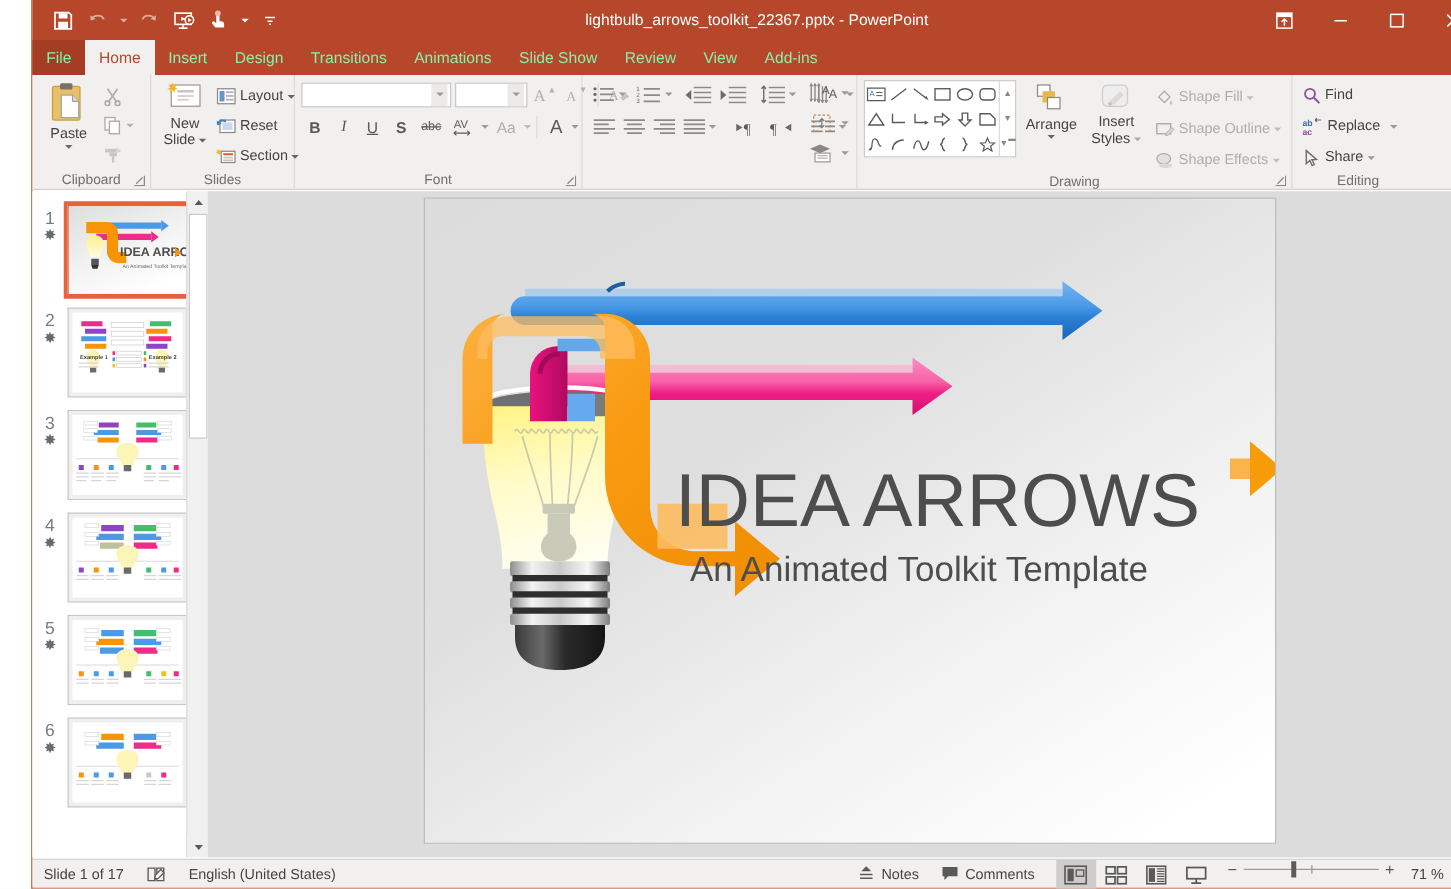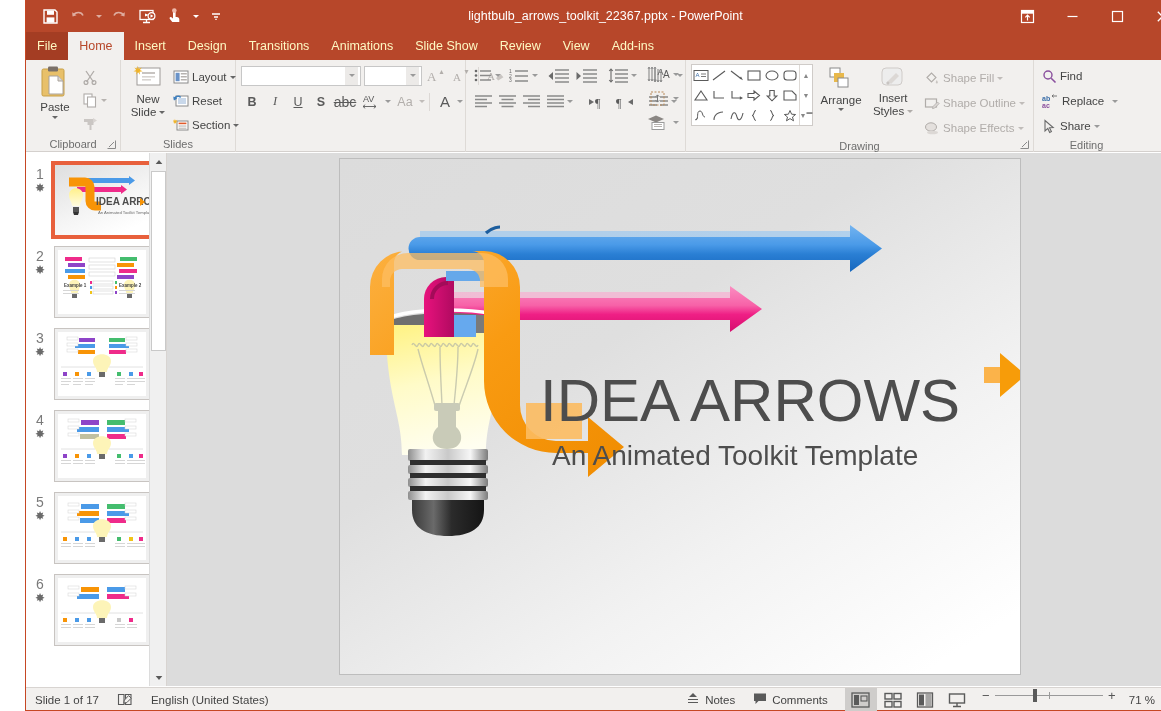--- a/index.html
+++ b/index.html
@@ -52,21 +52,21 @@
   }
 
   
   .tabbar {
     height: 28px; background: #b7472a;
     display: flex; align-items: flex-end; position: relative;
   }
   .tab {
     height: 28px; padding: 0 11px;
     display: flex; align-items: center;
-    color: #fef9c3; font-size: 12.5px; white-space: nowrap;
+    color: #86efac; font-size: 12.5px; white-space: nowrap;
   }
   .tab.file { background: #a43d23; }
   .tab.active { background: #f2f0ee; color: #b7472a; }
   .tellme {
     display: flex; align-items: center; gap: 5px;
     color: #f3d9d2; font-size: 12.5px; padding: 0 10px; height: 28px;
   }
   .tab-right {
     position: absolute; right: 0; bottom: 0; height: 28px;
     display: flex; align-items: center;
@@ -464,34 +464,43 @@
                 <text x="0" y="12" font-family="Liberation Serif, serif" font-size="11" fill="#b2aeab">A</text>
                 <path d="M9 10 l5-3.5 2.4 2.8 -5.2 3.2z" fill="#c9c5c2"></path>
               </svg>
           </div>
         </div>
         <div style="display:flex;align-items:center;gap:1px;margin-top:5px">
           <div class="fmtbtn" style="font-weight:bold">B</div>
           <div class="fmtbtn" style="font-style:italic;font-family:'Liberation Serif',serif">I</div>
           <div class="fmtbtn" style="text-decoration:underline">U</div>
           <div class="fmtbtn" style="font-weight:bold">S</div>
-          <div class="fmtbtn" style="text-decoration:line-through;font-size:14px;width:24px">abc</div>
+          <div class="fmtbtn" style="text-decoration:line-through;font-size:10px;width:24px">abc</div>
           <div class="fmtbtn" style="width:26px">
             <svg width="22" height="18" viewBox="0 0 22 18">
                 <text x="3" y="9" font-family="Liberation Sans, sans-serif" font-size="9" fill="#5a5a5a">AV</text>
                 <path d="M3 13.5 h13 M3 13.5 l2.2-1.8 M3 13.5 l2.2 1.8 M16 13.5 l-2.2-1.8 M16 13.5 l-2.2 1.8" stroke="#5a5a5a" stroke-width="0.9" fill="none"></path>
               </svg>
           </div>
           <i class="caret-d" style="border-top-color:#9a9a9a"></i>
           <div class="fmtbtn dim" style="width:26px">Aa</div>
           <i class="caret-d" style="border-top-color:#c0bcb9"></i>
           <div class="sep-v"></div>
           <div class="fmtbtn" style="font-size:15px">A</div>
           <i class="caret-d" style="border-top-color:#9a9a9a"></i>
         </div>
+      </div>
+      <div class="rgroup-label">
+        <span>Font</span>
+        <span class="dlg-launch">
+          <svg width="9" height="9" viewBox="0 0 9 9">
+              <path d="M0.5 8.5 h8 v-8" fill="none" stroke="#8a8a8a" stroke-width="1"></path>
+              <path d="M2 7 L7 2" stroke="#8a8a8a" stroke-width="1"></path>
+            </svg>
+        </span>
       </div>
     </div>
 
     <div class="rgroup" style="width:220px">
       <div class="rgroup-body" style="flex-direction:column;padding-top:5px">
         <div style="display:flex;align-items:center;gap:0px">
           <div class="fmtbtn" style="width:24px">
             <svg width="19" height="15" viewBox="0 0 19 15">
                 <circle cx="2" cy="3" r="1.3" fill="#6a6a6a"></circle>
                 <circle cx="2" cy="7.5" r="1.3" fill="#6a6a6a"></circle>

